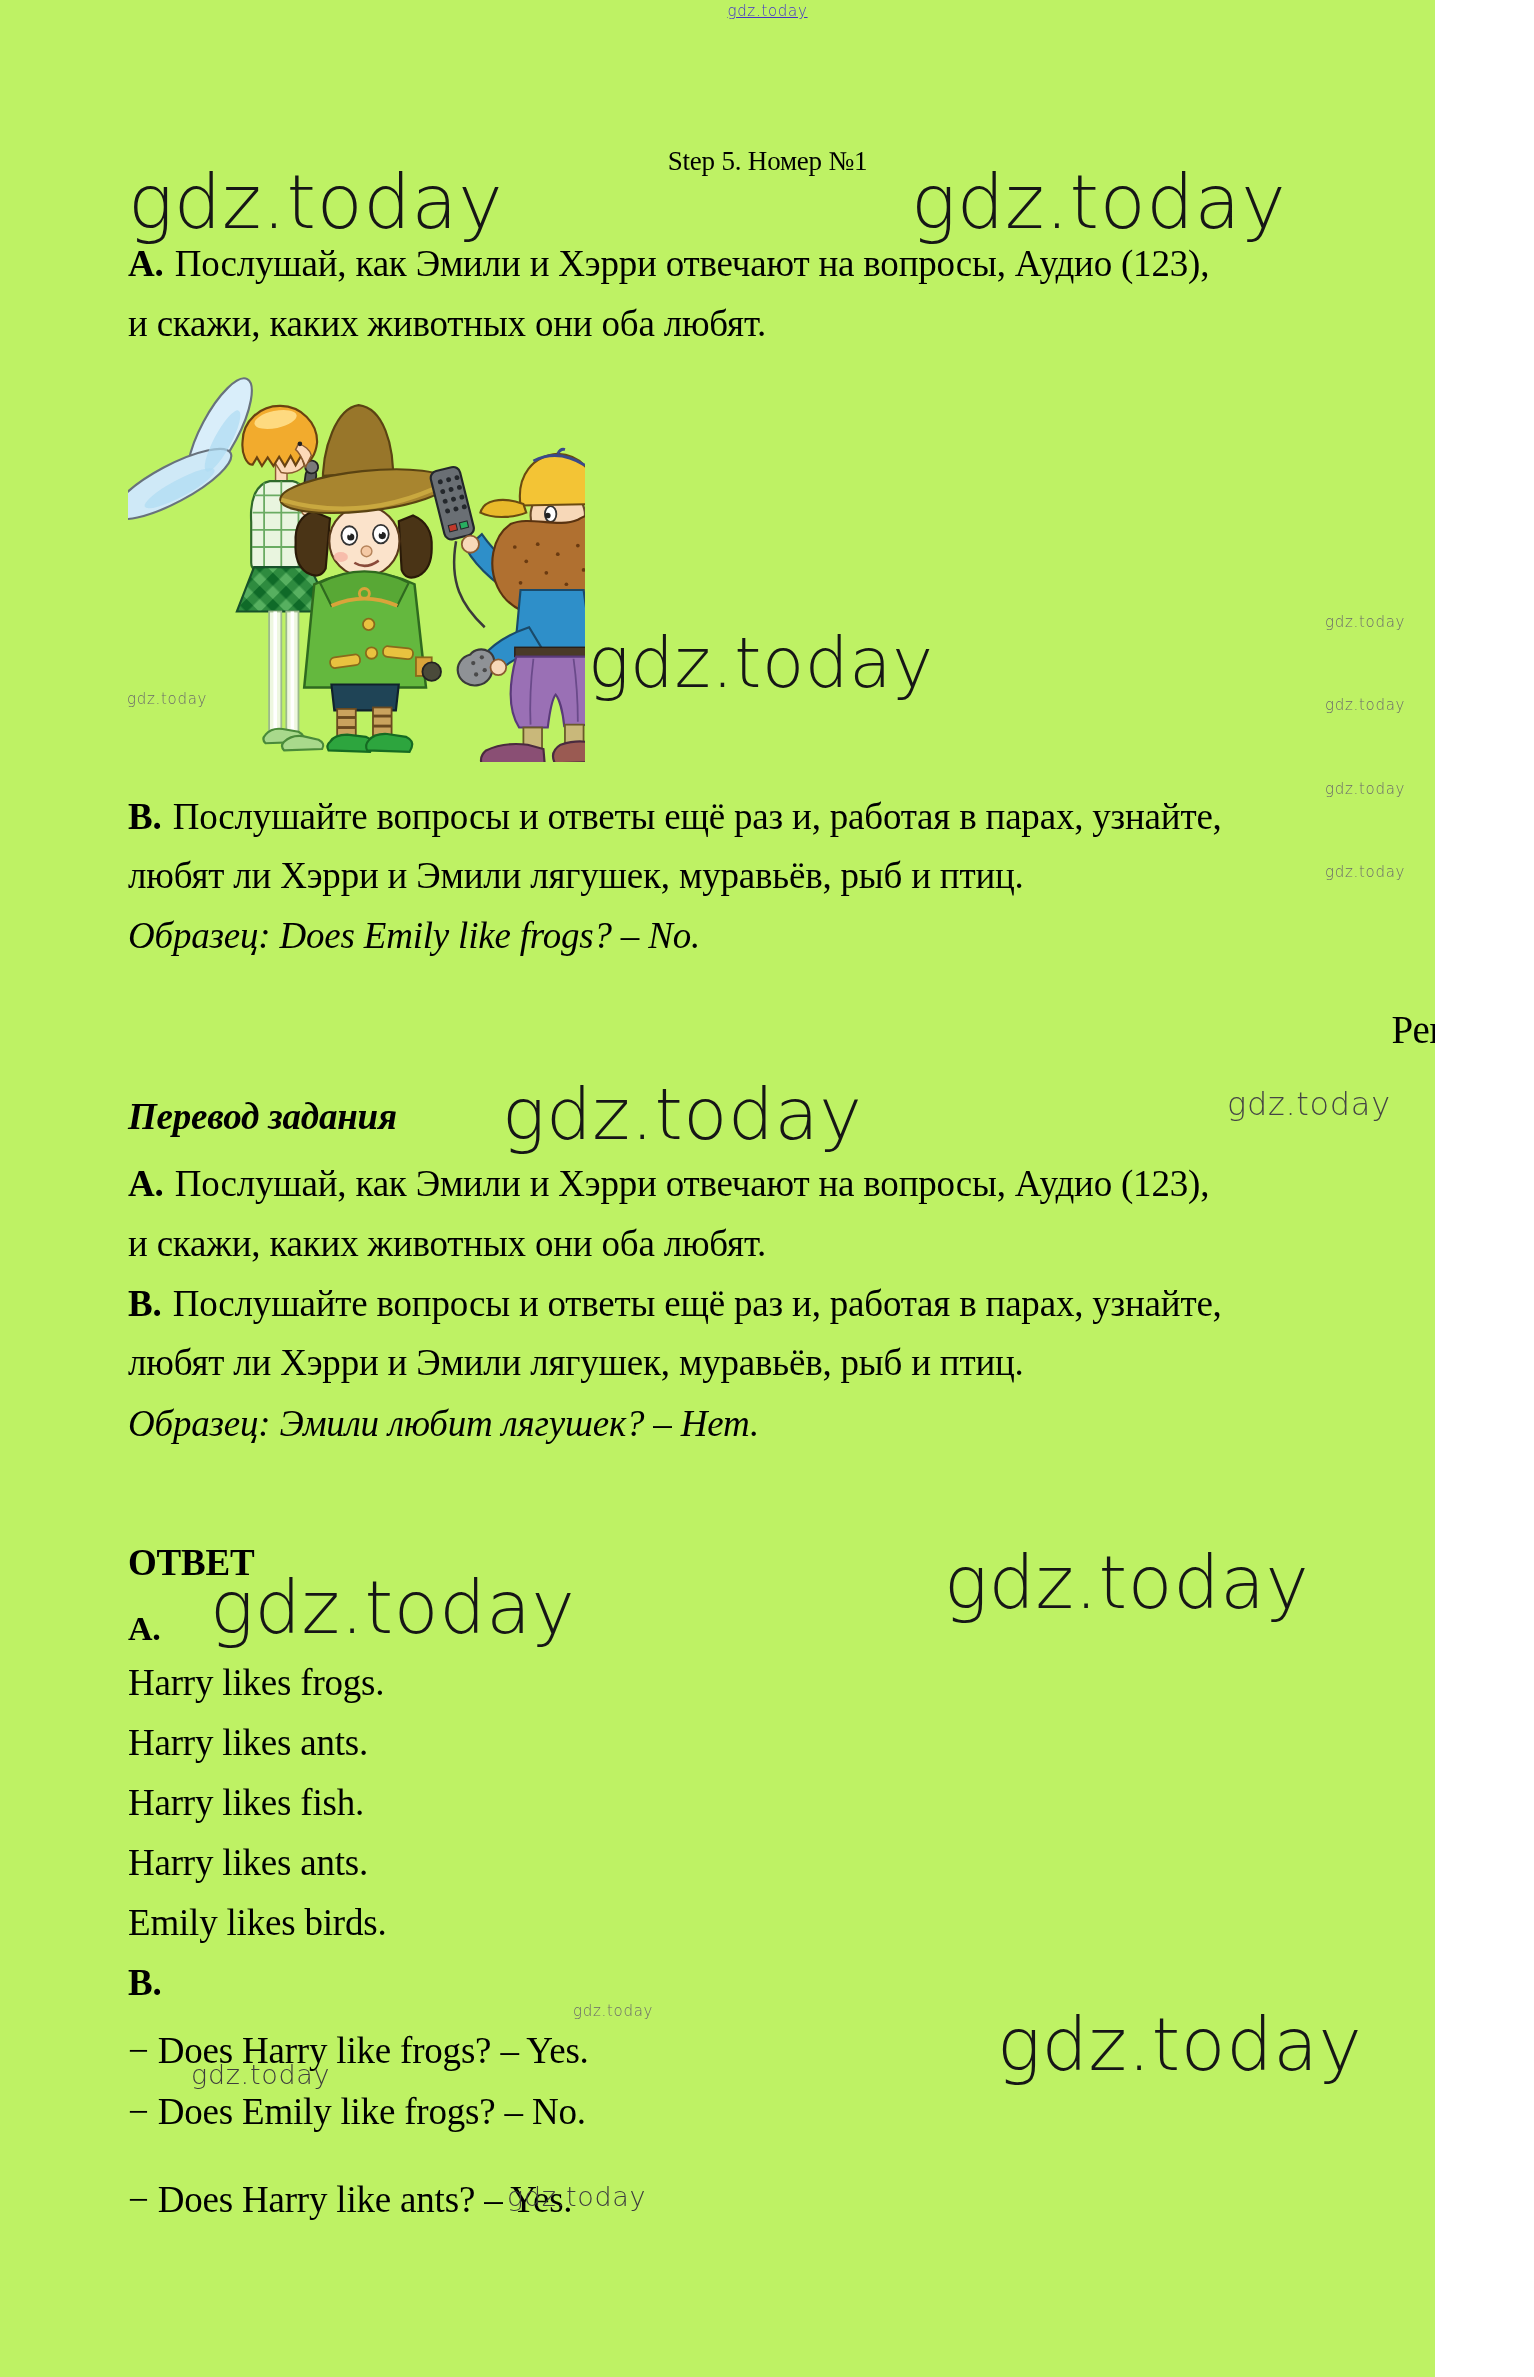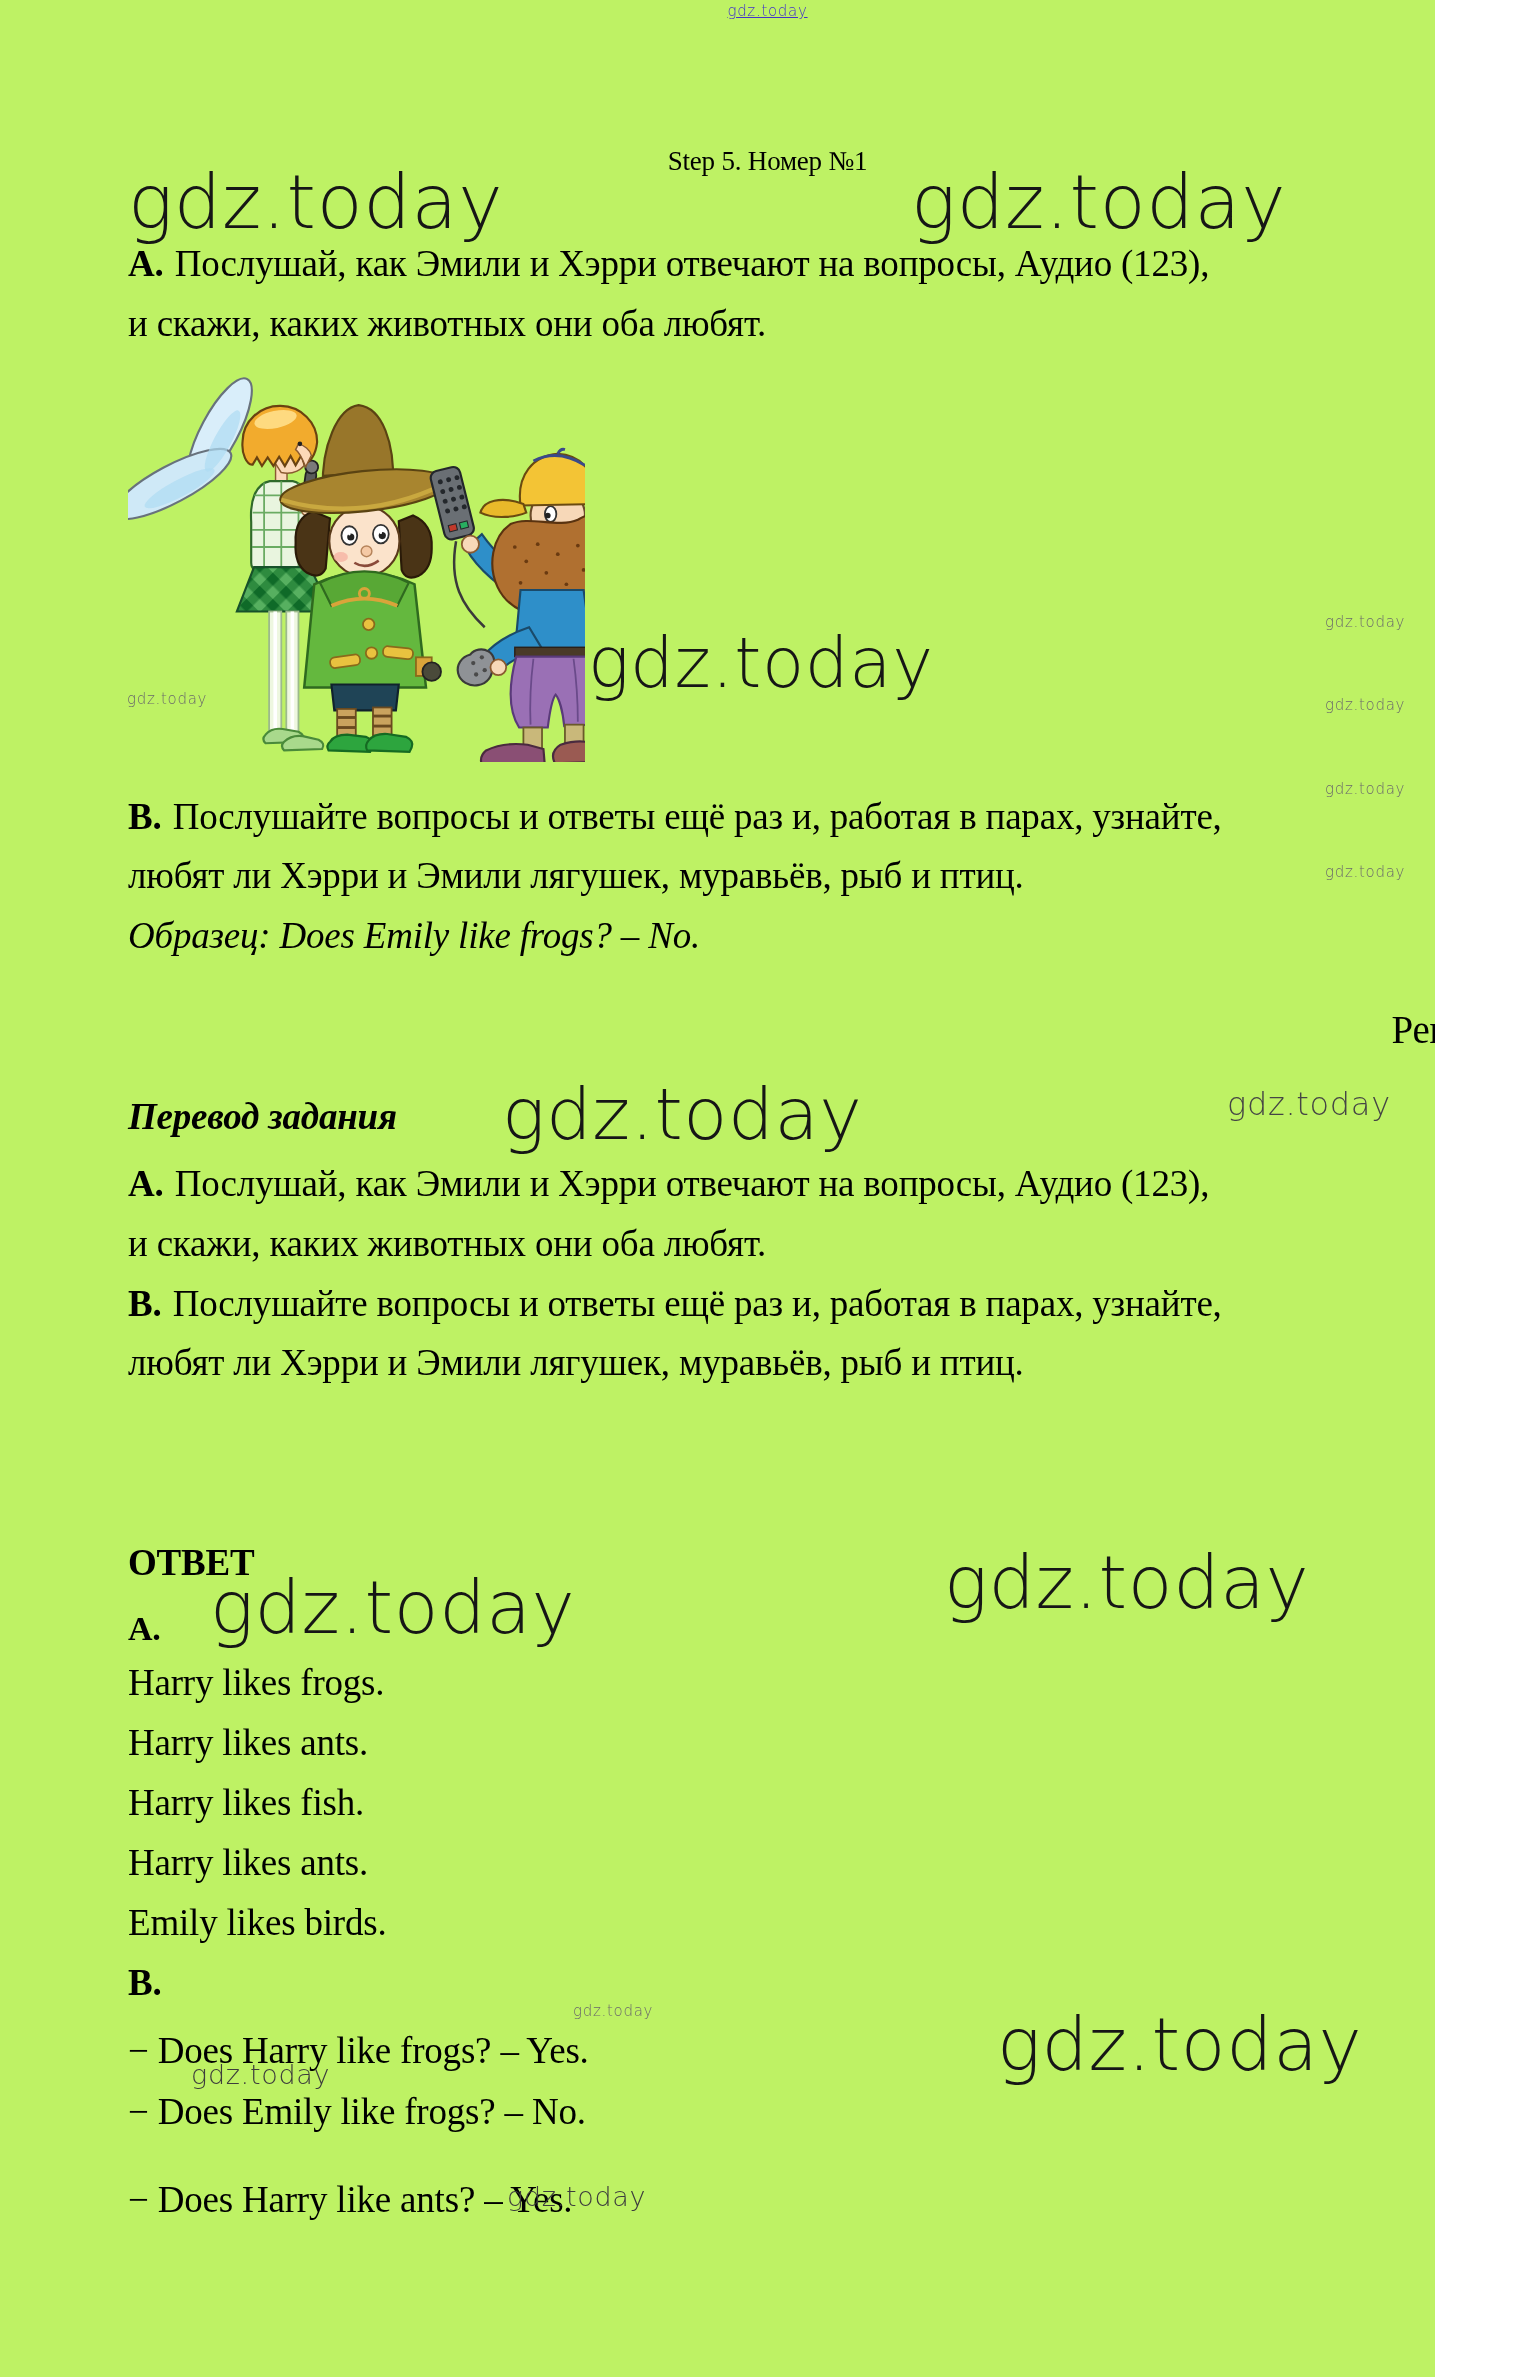--- a/index.html
+++ b/index.html
@@ -243,20 +243,21 @@
   <div class="abs wm wm-med" style="left:1227px;top:1088px;">gdz.today</div>
 
   <div class="abs serif" style="left:128px;top:1162px;">
     <span class="lbl">А.</span><span>Послушай, как Эмили и Хэрри отвечают на вопросы, Аудио (123),</span>
   </div>
   <div class="abs serif" style="left:128px;top:1222px;">и скажи, каких животных они оба любят.</div>
   <div class="abs serif" style="left:128px;top:1282px;">
     <span class="lbl">В.</span><span>Послушайте вопросы и ответы ещё раз и, работая в парах, узнайте,</span>
   </div>
   <div class="abs serif" style="left:128px;top:1341px;">любят ли Хэрри и Эмили лягушек, муравьёв, рыб и птиц.</div>
+  <div class="abs serif i" style="left:128px;top:1402px;">Образец: Эмили любит лягушек? – Нет.</div>
 
   <div class="abs serif b" style="left:128px;top:1541px;">ОТВЕТ</div>
   <div class="abs serif b" style="left:128px;top:1609px;font-size:34px;">А.</div>
   <div class="abs wm wm-big" style="left:210px;top:1571px;font-size:73px;">gdz.today</div>
   <div class="abs wm wm-big" style="left:944px;top:1546px;font-size:73px;">gdz.today</div>
 
   <div class="abs serif" style="left:128px;top:1661px;">Harry likes frogs.</div>
   <div class="abs serif" style="left:128px;top:1721px;">Harry likes ants.</div>
   <div class="abs serif" style="left:128px;top:1781px;">Harry likes fish.</div>
   <div class="abs serif" style="left:128px;top:1841px;">Harry likes ants.</div>

